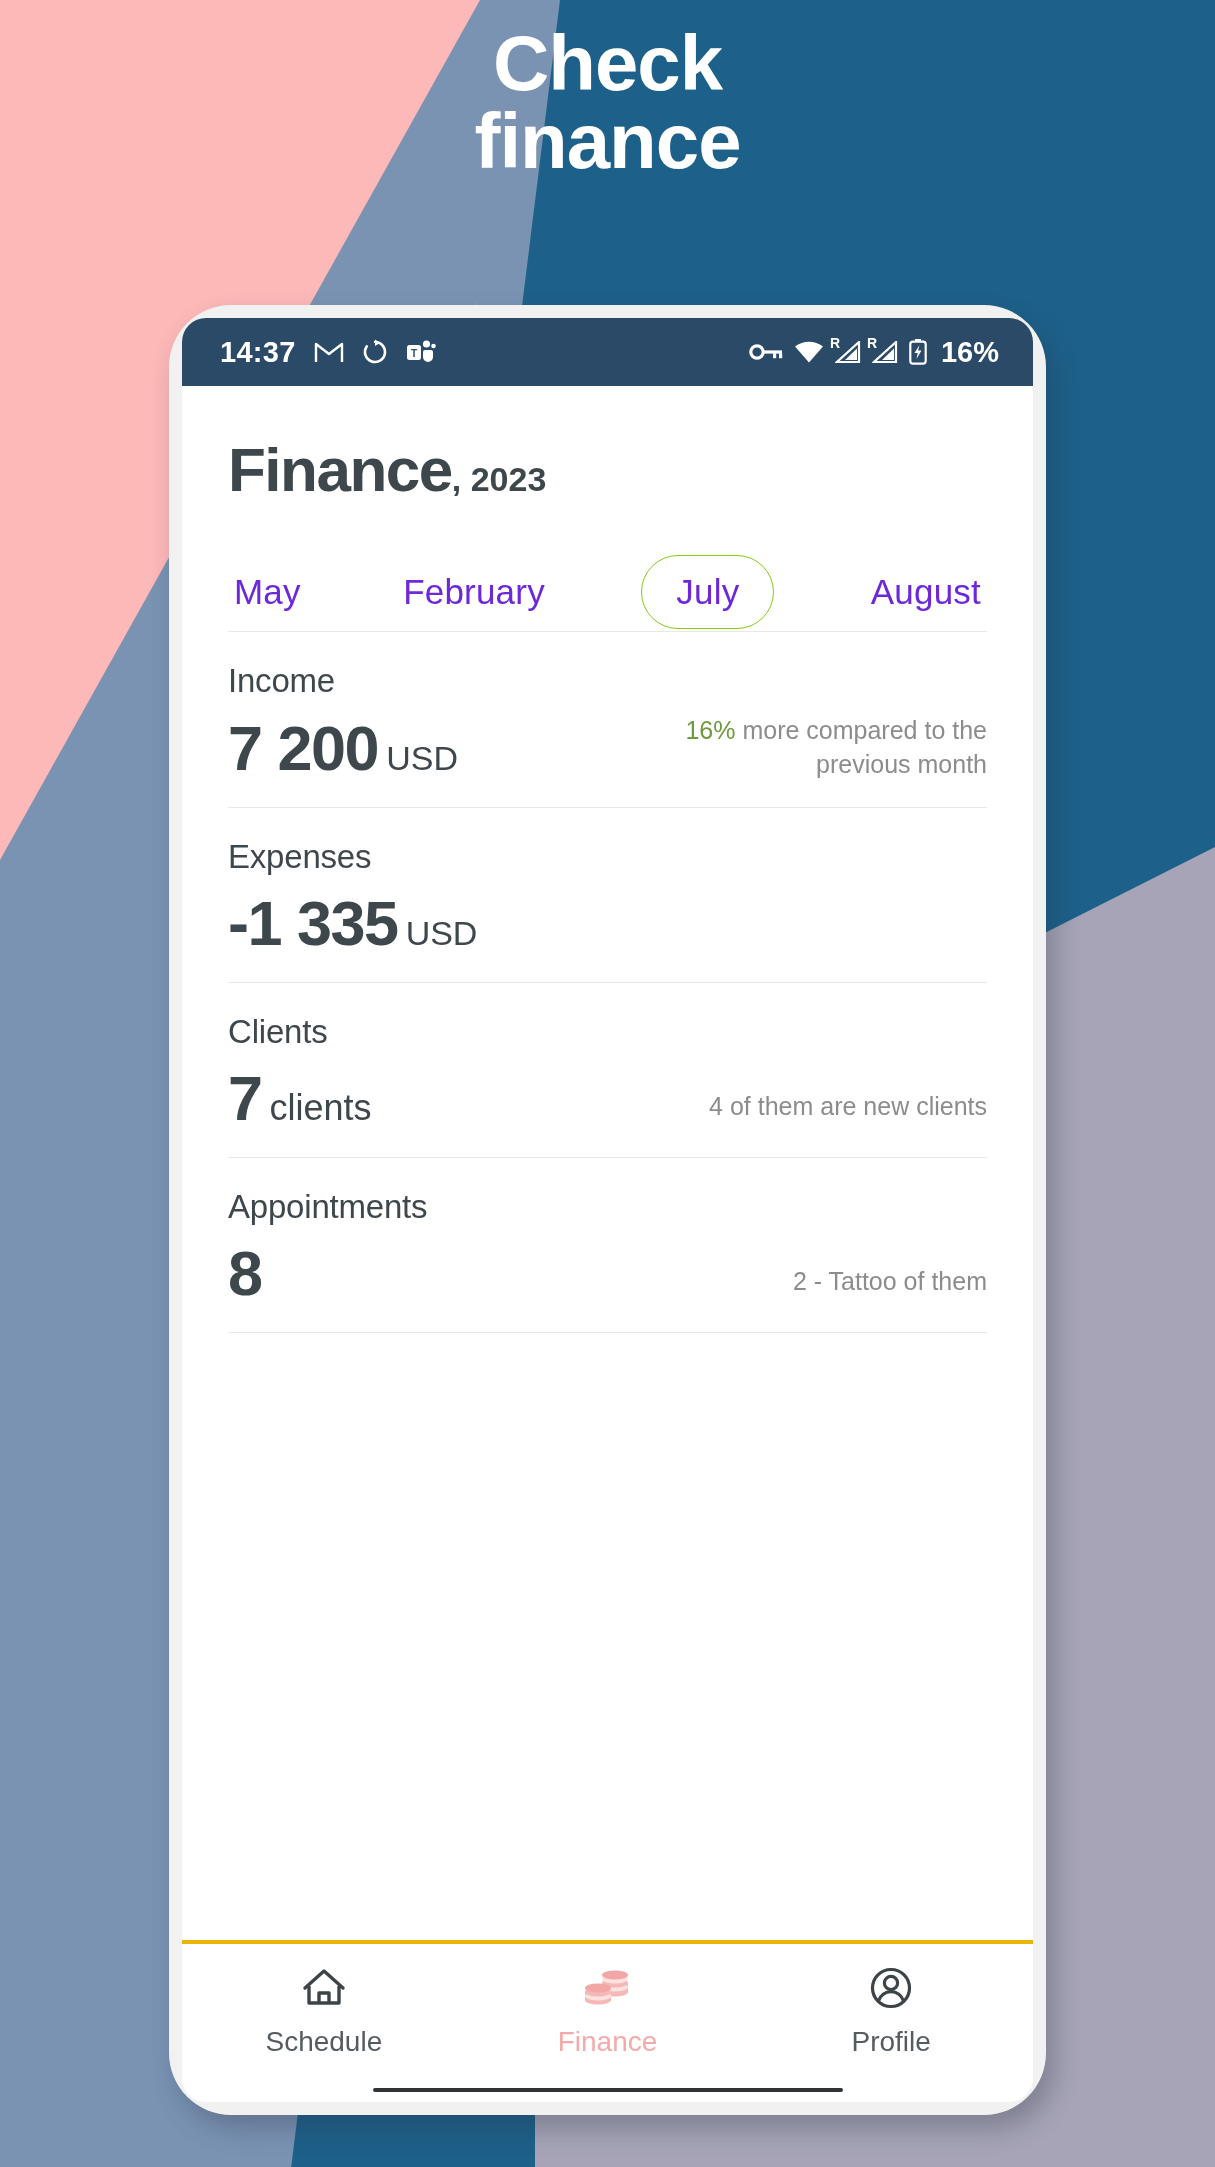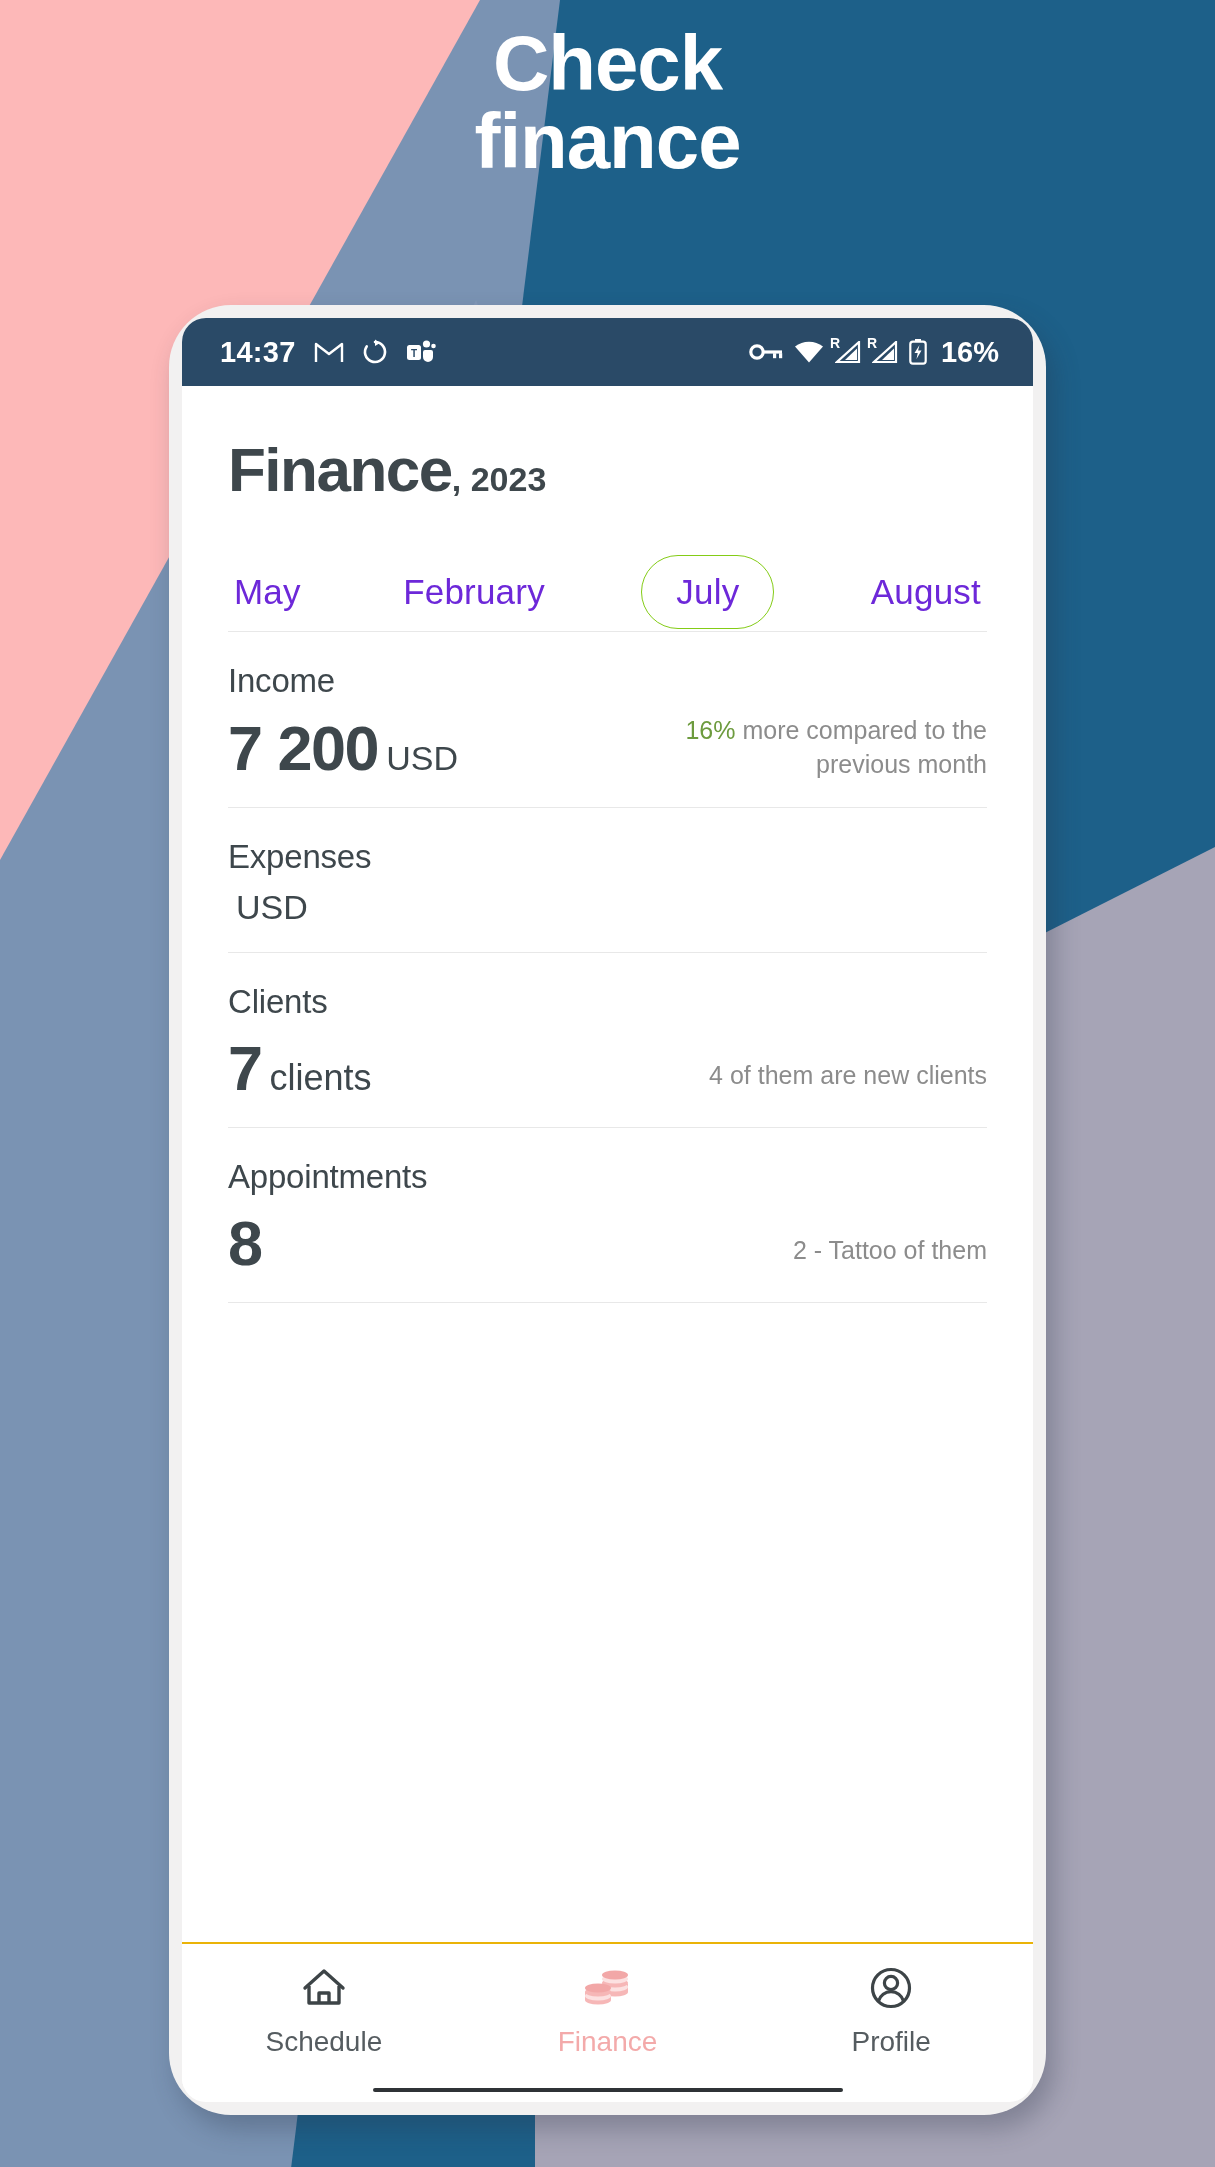--- a/index.html
+++ b/index.html
@@ -172,21 +172,21 @@
     padding-bottom:8px;
   }
   .stat-note .hl { color:#6d9b3e; }
   .note-top { align-self:flex-start; padding-bottom:0; }
 
   .spacer { flex:1; }
 
   
   #bottom-nav {
     flex:none;
-    border-top:2px solid #eab308;
+    border-top:4px solid #eab308;
     display:flex;
     padding:22px 0 30px;
     background:#fff;
   }
   .nav-item {
     flex:1;
     display:flex; flex-direction:column; align-items:center; gap:12px;
   }
   .nav-label {
     font-size:28px; color:#555c60; font-weight:400;
@@ -306,20 +306,21 @@
         </div>
       </div>
     </div>
 
     <div class="divider"></div>
 
     <div class="stat">
       <div class="stat-label">Expenses</div>
       <div class="stat-body">
         <div class="stat-value">
+          <span>-1 335</span>
           <span class="stat-unit">USD</span>
         </div>
         <div class="stat-note"></div>
       </div>
     </div>
 
     <div class="divider"></div>
 
     <div class="stat">
       <div class="stat-label">Clients</div>

